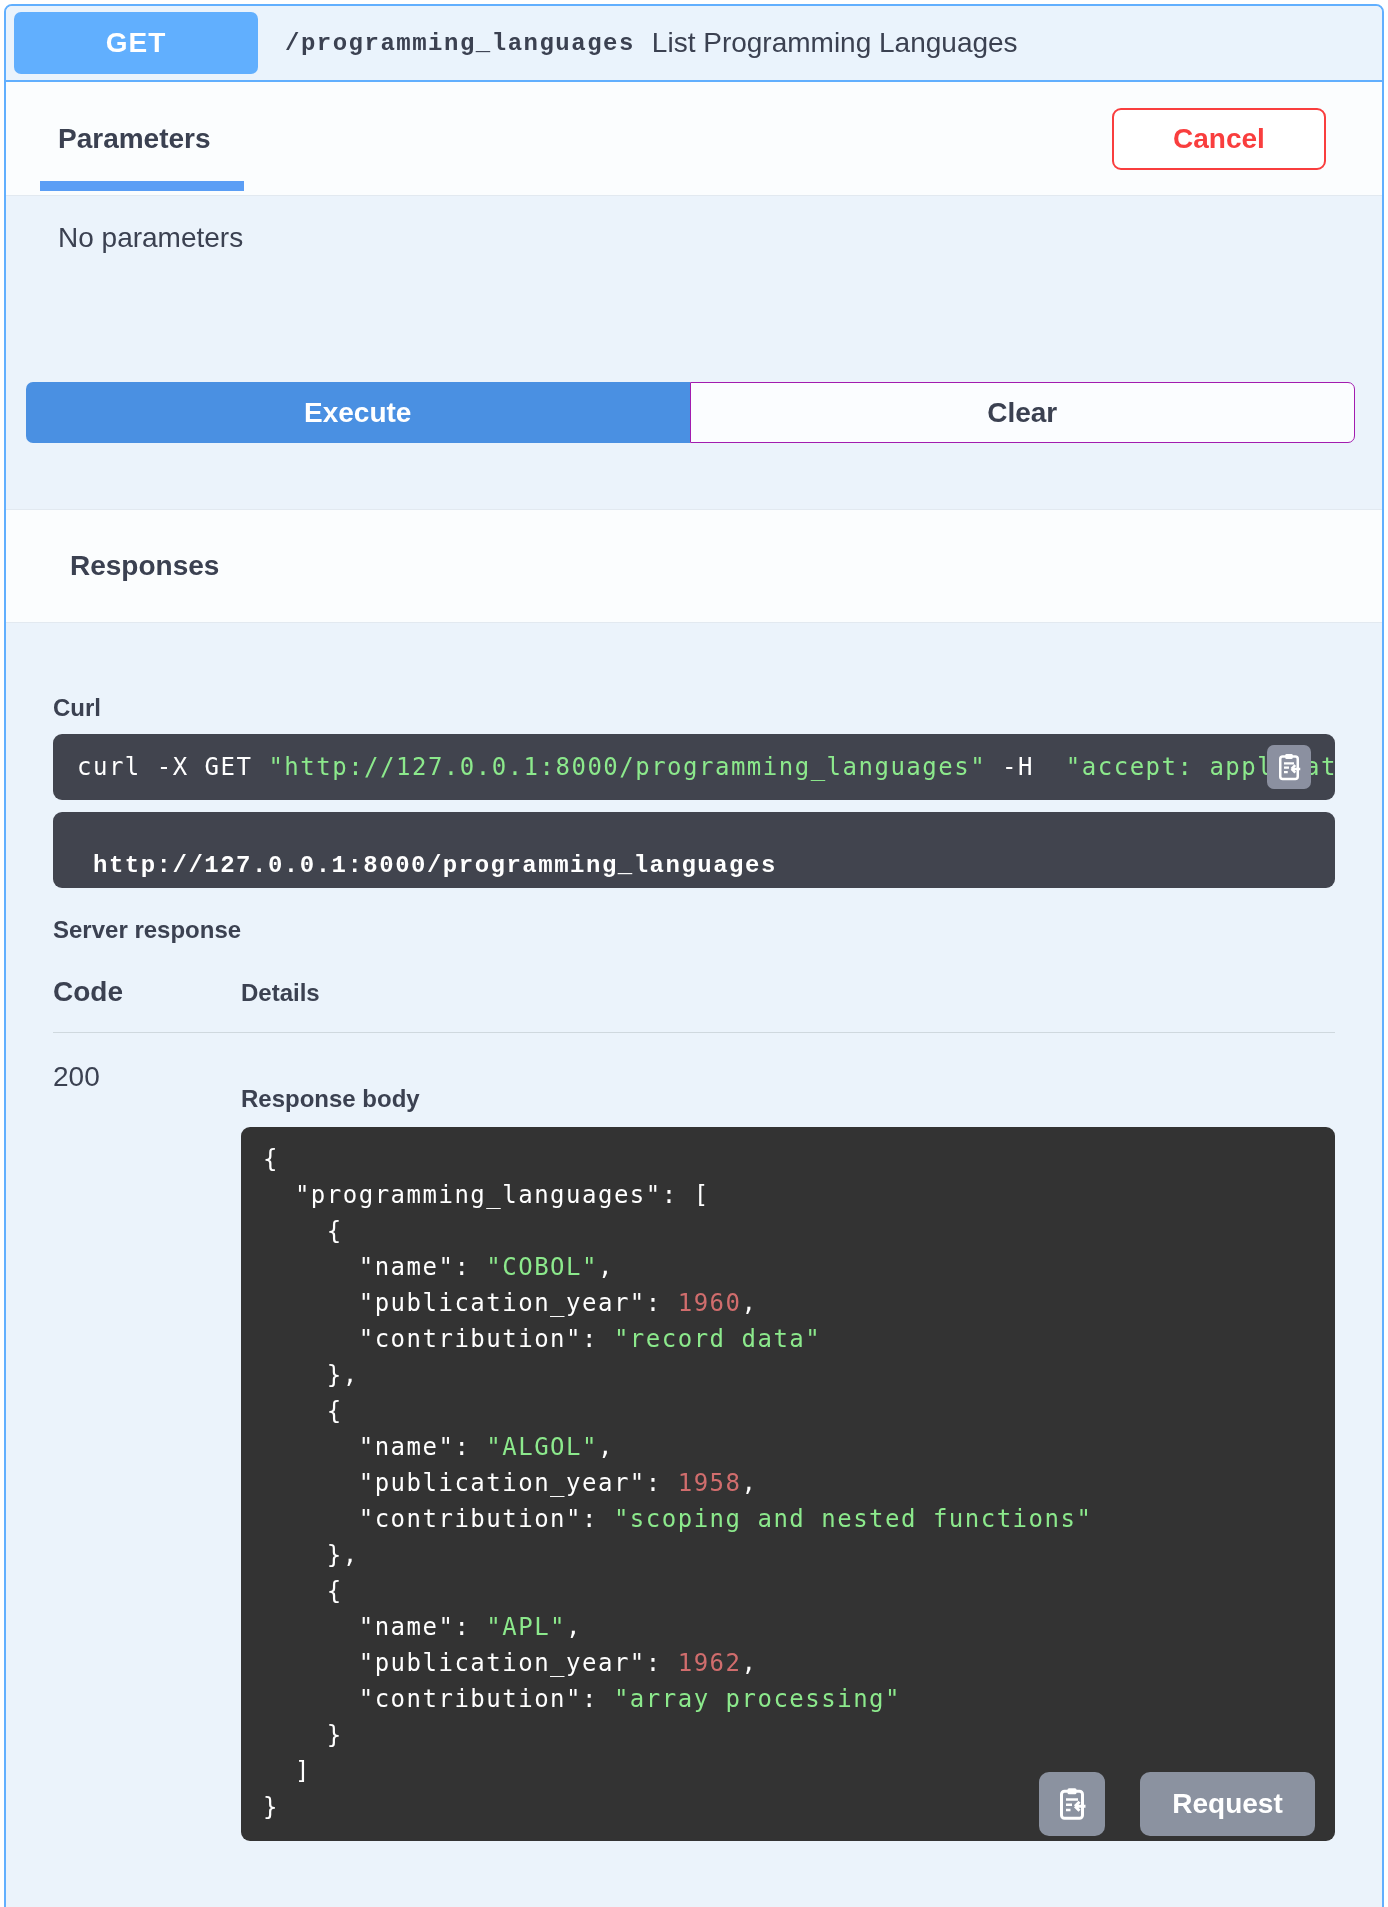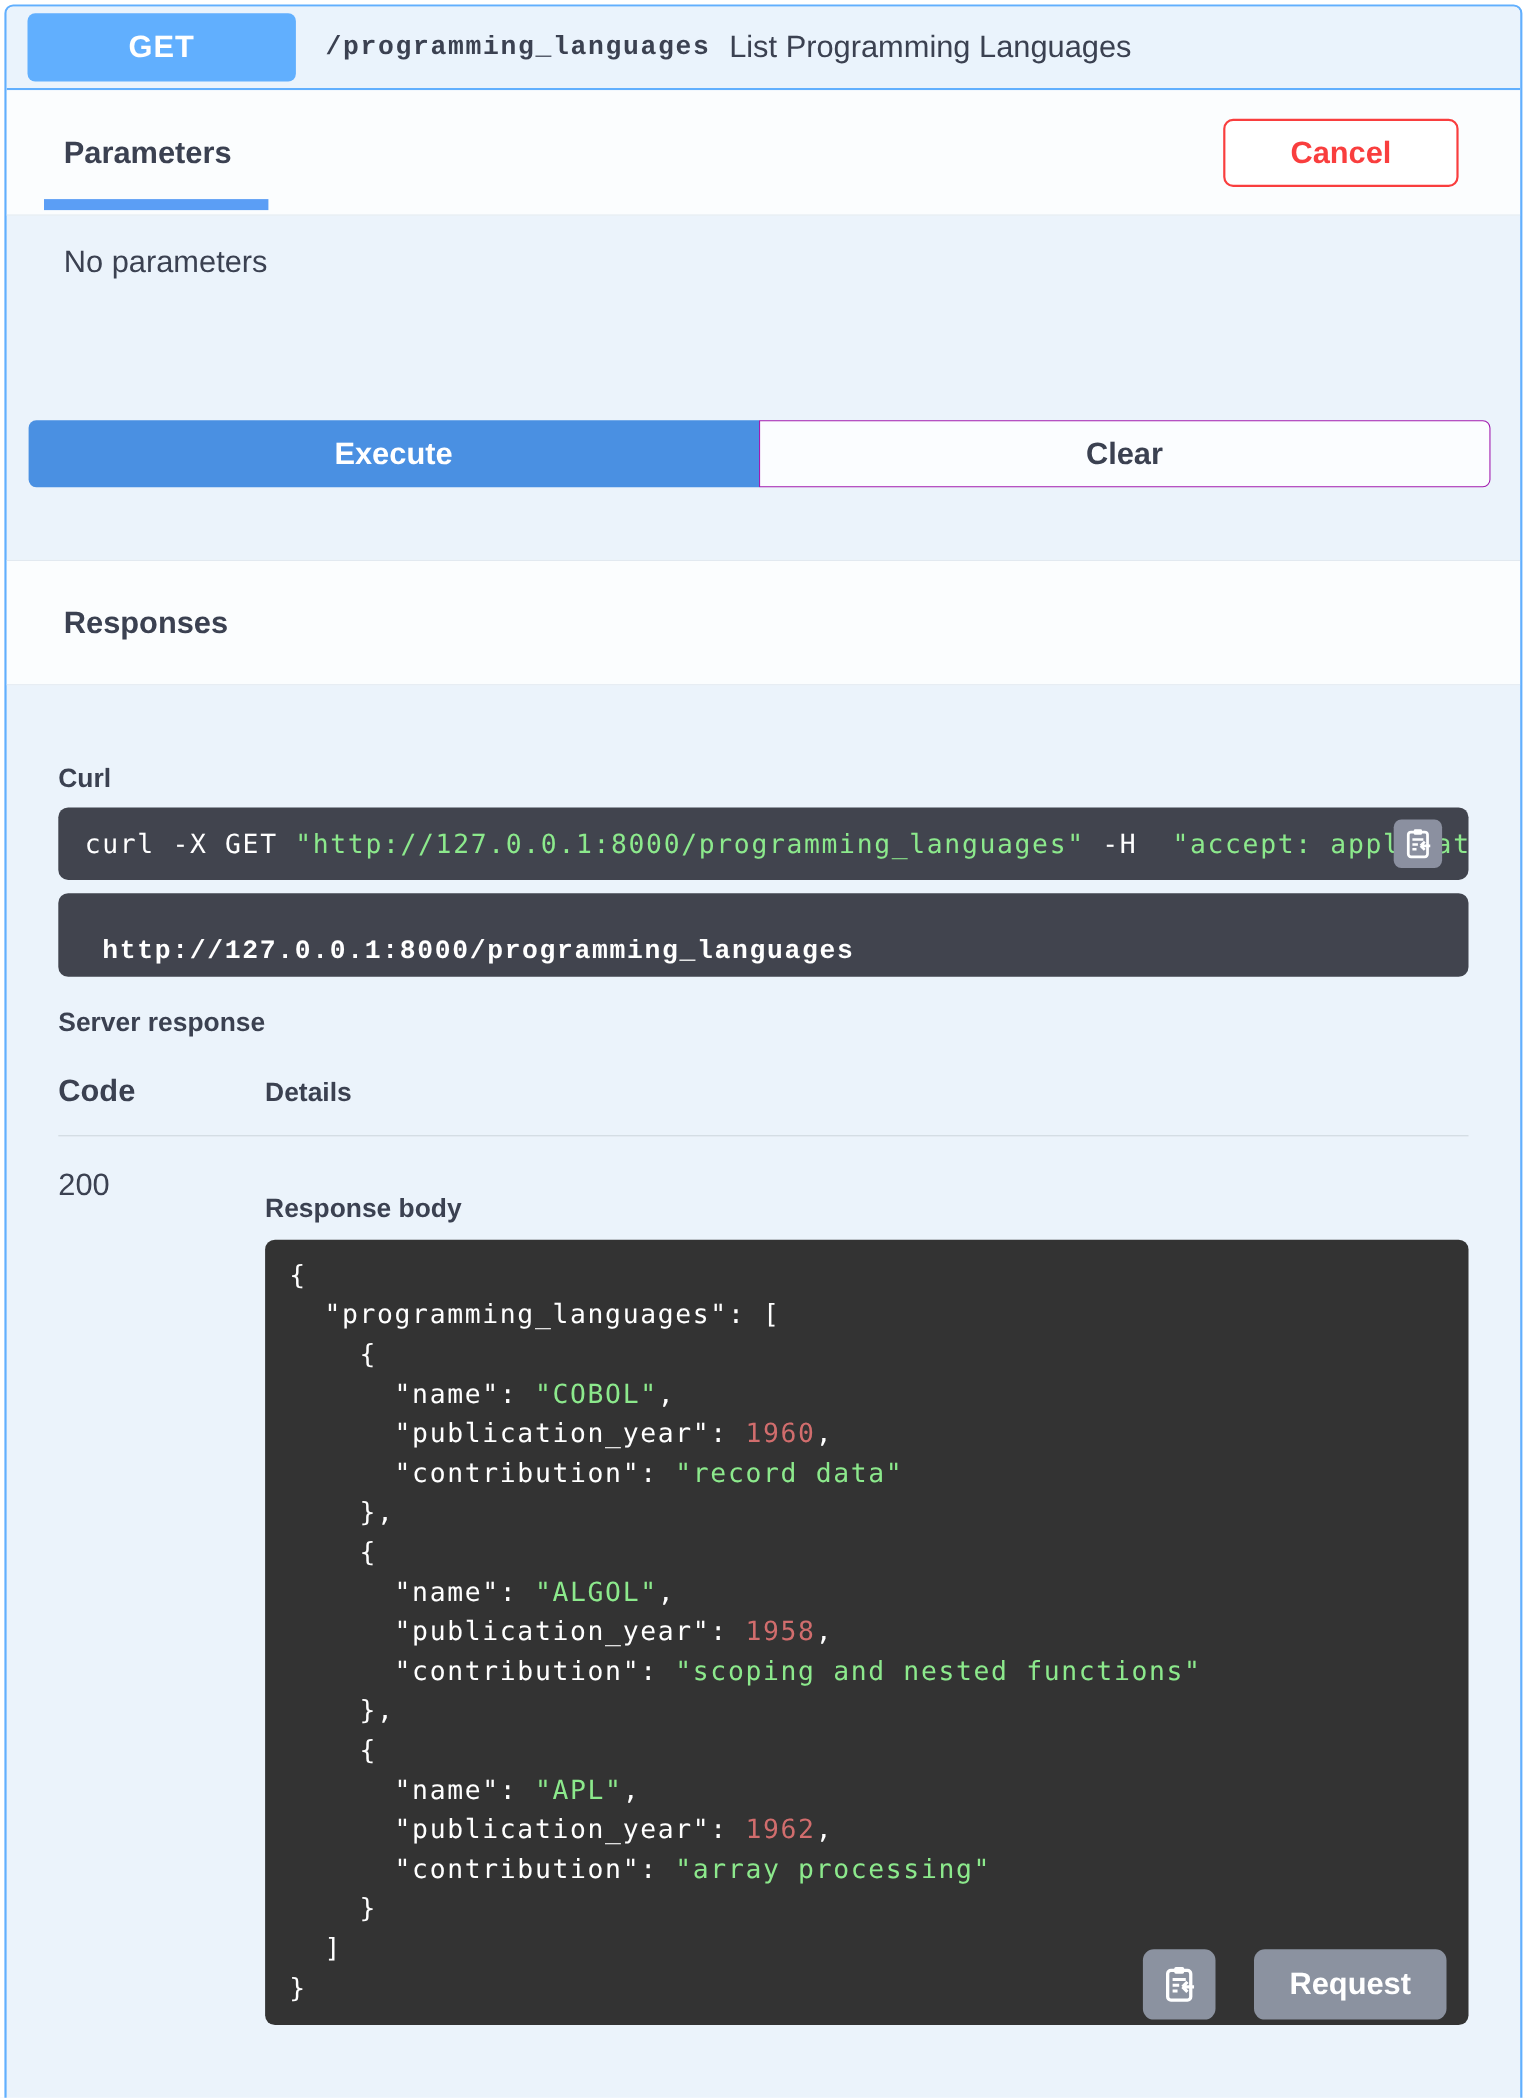--- a/index.html
+++ b/index.html
@@ -17,21 +17,21 @@
     width:1380px; height:1960px;
     border:2px solid #61affe;
     border-radius:8px;
     background:#ebf3fb;
     overflow:hidden;
   }
   
   .opblock-header {
     height:76px;
     display:flex; align-items:center;
-    padding-left:19px;
+    padding-left:8px;
     border-bottom:2px solid #61affe;
     background:#eaf3fc;
   }
   .method-badge {
     width:244px; height:62px;
     background:#61affe; color:#ffffff;
     border-radius:7px;
     font-size:28px; font-weight:bold; letter-spacing:1px;
     display:flex; align-items:center; justify-content:center;
   }
@@ -63,21 +63,21 @@
   }
   .cancel-btn {
     width:214px; height:62px;
     background:#ffffff;
     border:2px solid #f93e3e; border-radius:9px;
     color:#f93e3e; font-size:28px; font-weight:bold;
     font-family:"Liberation Sans", sans-serif;
     cursor:pointer;
   }
   .responses-band { justify-content:flex-start; border-top:1px solid #e2e9f0; }
-  .responses-heading, .band-heading { font-size:28px; font-weight:bold; color:#3b4151; margin:0; }
+  .responses-heading, .band-heading { font-size:28px; font-weight:bold; color:#3b4151; margin:12px; }
   
   .params-body { padding-bottom:66px; }
   .no-params { margin:26px 0 0 52px; font-size:28px; color:#3b4151; height:33px; }
   .execute-row { margin:127px 27px 0 20px; display:flex; height:61px; }
   .execute-btn {
     flex:1; border:none; border-radius:7px 0 0 7px;
     background:#4a90e2; color:#ffffff;
     font-size:28px; font-weight:bold;
     font-family:"Liberation Sans", sans-serif;
     cursor:pointer;

